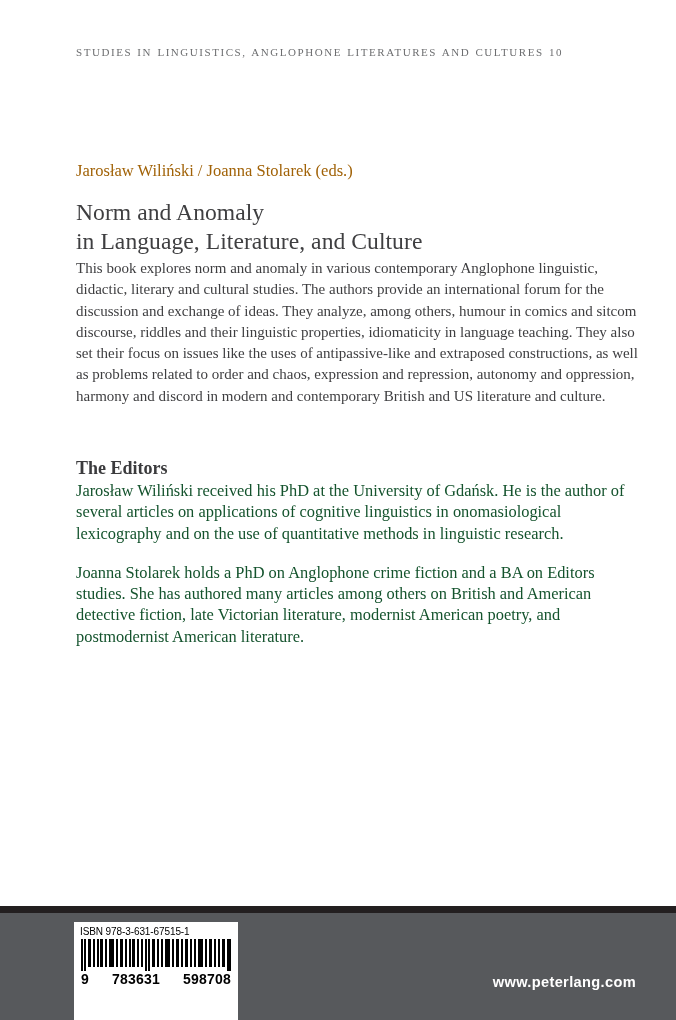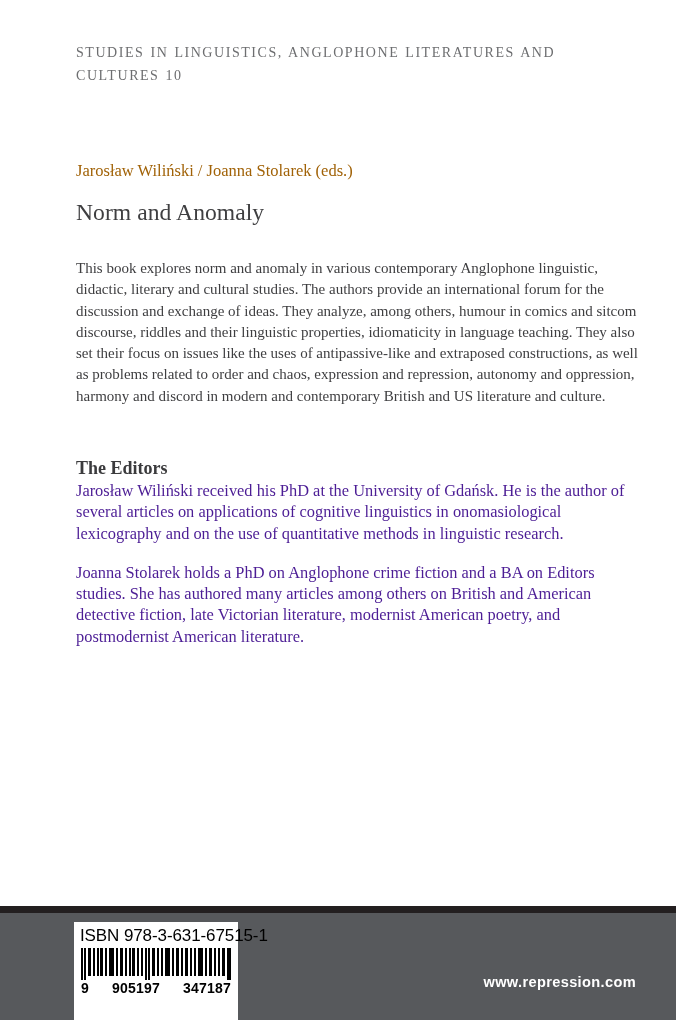--- a/index.html
+++ b/index.html
@@ -22,21 +22,21 @@
     background: #ffffff;
   }
 
   
   .series-title {
     position: absolute;
     left: 76px;
     top: 41px;
     width: 560px;
     font-family: "Liberation Serif", serif;
-    font-size: 14px;
+    font-size: 11px;
     line-height: 23px;
     letter-spacing: 1.55px;
     color: #6d6e70;
     text-transform: uppercase;
     word-spacing: 1px;
   }
 
   
   .editors-line {
     position: absolute;
@@ -84,21 +84,21 @@
   .editors-heading {
     font-size: 18px;
     line-height: 21px;
     font-weight: bold;
     color: #3b3b3d;
     margin-bottom: 1px;
   }
   .editor-bio {
     font-size: 16.4px;
     line-height: 21.3px;
-    color: #4c1d95;
+    color: #14532d;
   }
   .editor-bio.second { margin-top: 18px; }
 
   
   .footer-rule {
     position: absolute;
     left: 0;
     top: 906px;
     width: 676px;
     height: 7px;
@@ -129,21 +129,21 @@
     left: 74px;
     top: 922px;
     width: 164px;
     height: 98px;
     background: #ffffff;
     padding: 0;
     box-sizing: border-box;
   }
   .barcode-isbn {
     font-family: "Liberation Sans", sans-serif;
-    font-size: 17px;
+    font-size: 10px;
     color: #000000;
     letter-spacing: -0.1px;
     margin: 4px 16px 0 6px;
     white-space: nowrap;
   }
   .barcode-bars {
     margin: 2px 0 0 7px;
     height: 32px;
     width: 150px;
     display: block;
@@ -164,34 +164,35 @@
 <body>
 
 <div class="cover">
 
   <div class="series-title">STUDIES IN LINGUISTICS, ANGLOPHONE LITERATURES AND CULTURES 10</div>
 
   <div class="editors-line">Jarosław Wiliński / Joanna Stolarek (eds.)</div>
 
   <div class="book-title">
     <span class="line1">Norm and Anomaly</span>
+    <span class="line2">in Language, Literature, and Culture</span>
   </div>
 
   <div class="blurb">This book explores norm and anomaly in various contemporary Anglophone linguistic, didactic, literary and cultural studies. The authors provide an international forum for the discussion and exchange of ideas. They analyze, among others, humour in comics and sitcom discourse, riddles and their linguistic properties, idiomaticity in language teaching. They also set their focus on issues like the uses of antipassive-like and extraposed constructions, as well as problems related to order and chaos, expression and repression, autonomy and oppression, harmony and discord in modern and contemporary British and US literature and culture.</div>
 
   <div class="editors-section">
     <div class="editors-heading">The Editors</div>
     <div class="editor-bio first">Jarosław Wiliński received his PhD at the University of Gdańsk. He is the author of several articles on applications of cognitive linguistics in onomasiological lexicography and on the use of quantitative methods in linguistic research.</div>
     <div class="editor-bio second">Joanna Stolarek holds a PhD on Anglophone crime fiction and a BA on Editors studies. She has authored many articles among others on British and American detective fiction, late Victorian literature, modernist American poetry, and postmodernist American literature.</div>
   </div>
 
   <div class="footer-rule"></div>
 
   <div class="footer-bar">
-    <div class="site-url">www.repression.com</div>
+    <div class="site-url">www.peterlang.com</div>
   </div>
 
   <div class="barcode-box">
     <div class="barcode-isbn">ISBN  978-3-631-67515-1</div>
     <svg class="barcode-bars" viewBox="0 0 150 32" preserveAspectRatio="none" shape-rendering="crispEdges">
       <rect x="0" y="0" width="1.6" height="32" fill="#000"></rect>
       <rect x="3.2" y="0" width="1.6" height="32" fill="#000"></rect>
       <rect x="7" y="0" width="3.2" height="28" fill="#000"></rect>
       <rect x="12" y="0" width="1.6" height="28" fill="#000"></rect>
       <rect x="16" y="0" width="1.6" height="28" fill="#000"></rect>
@@ -221,18 +222,18 @@
       <rect x="124" y="0" width="1.6" height="28" fill="#000"></rect>
       <rect x="128" y="0" width="3.2" height="28" fill="#000"></rect>
       <rect x="133" y="0" width="1.6" height="28" fill="#000"></rect>
       <rect x="137" y="0" width="1.6" height="28" fill="#000"></rect>
       <rect x="141" y="0" width="3.2" height="28" fill="#000"></rect>
       <rect x="146" y="0" width="1.6" height="32" fill="#000"></rect>
       <rect x="148.4" y="0" width="1.6" height="32" fill="#000"></rect>
     </svg>
     <div class="barcode-digits">
       <span>9</span>
-      <span>905197</span>
-      <span>347187</span>
+      <span>783631</span>
+      <span>598708</span>
     </div>
   </div>
 
 </div>
 
 </body></html>

